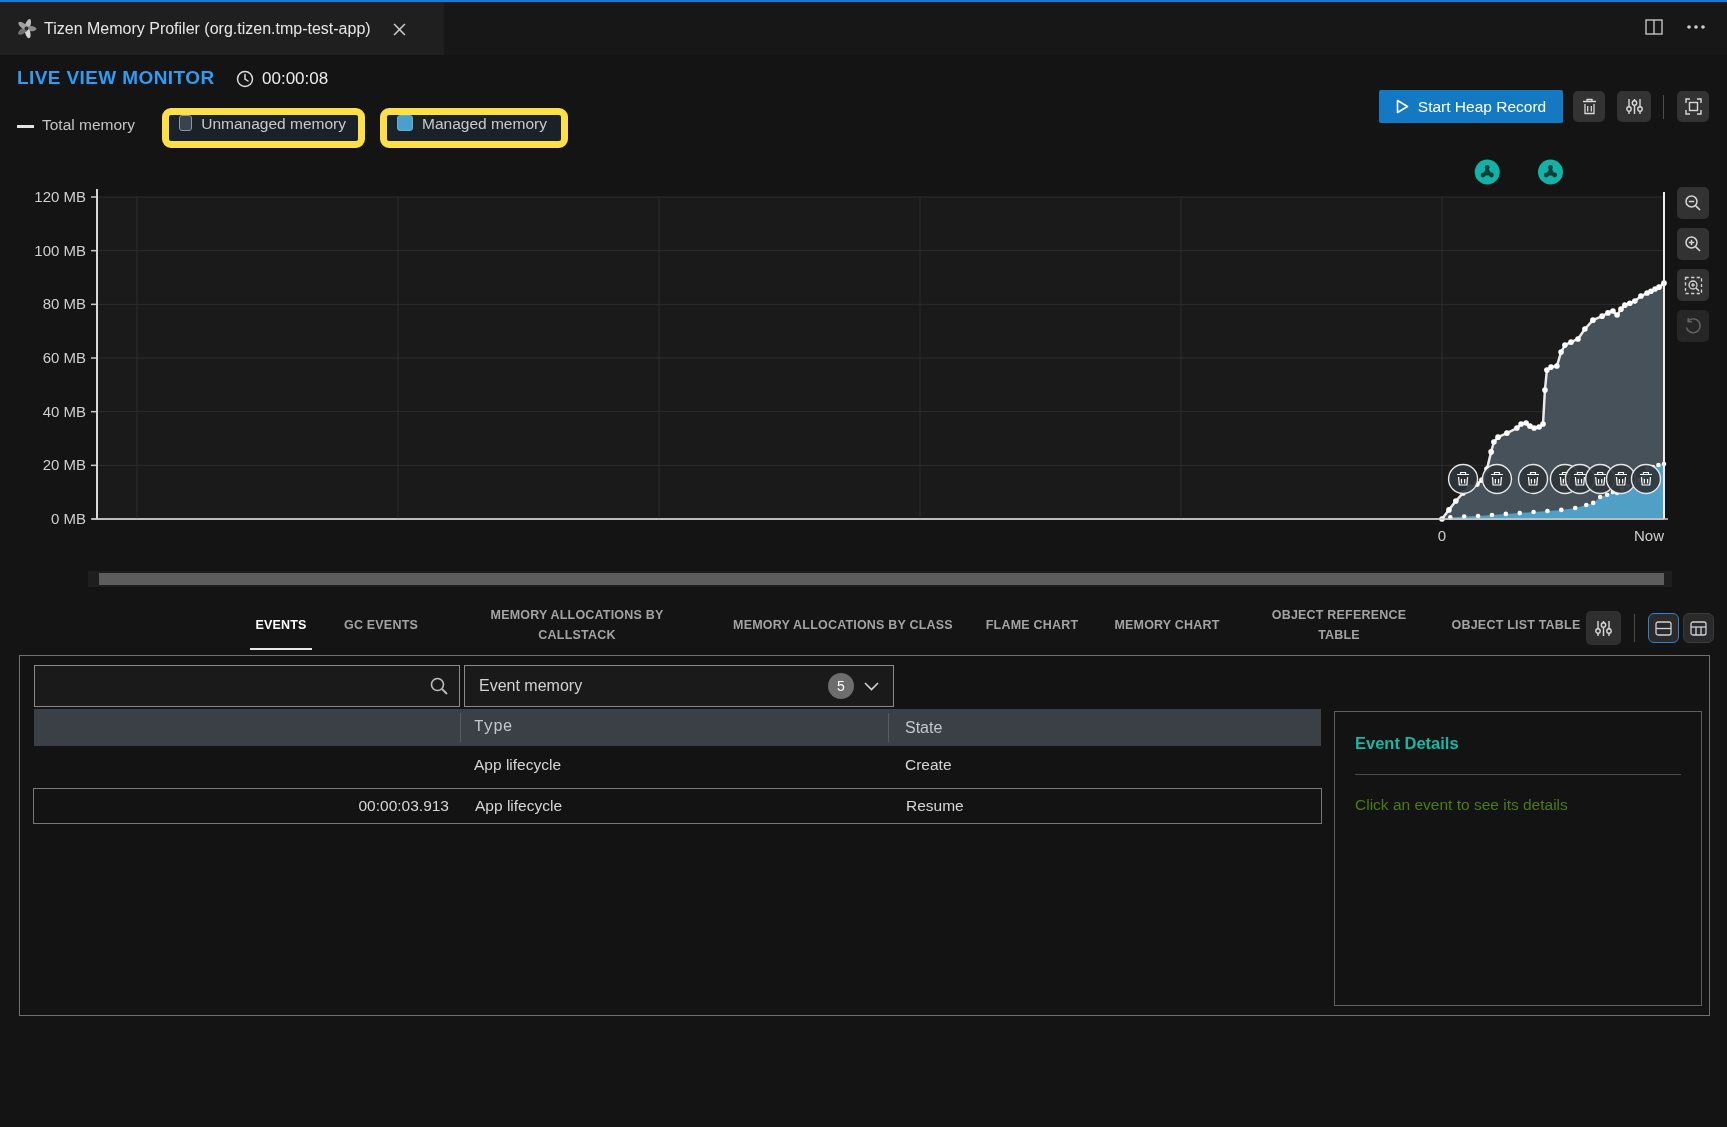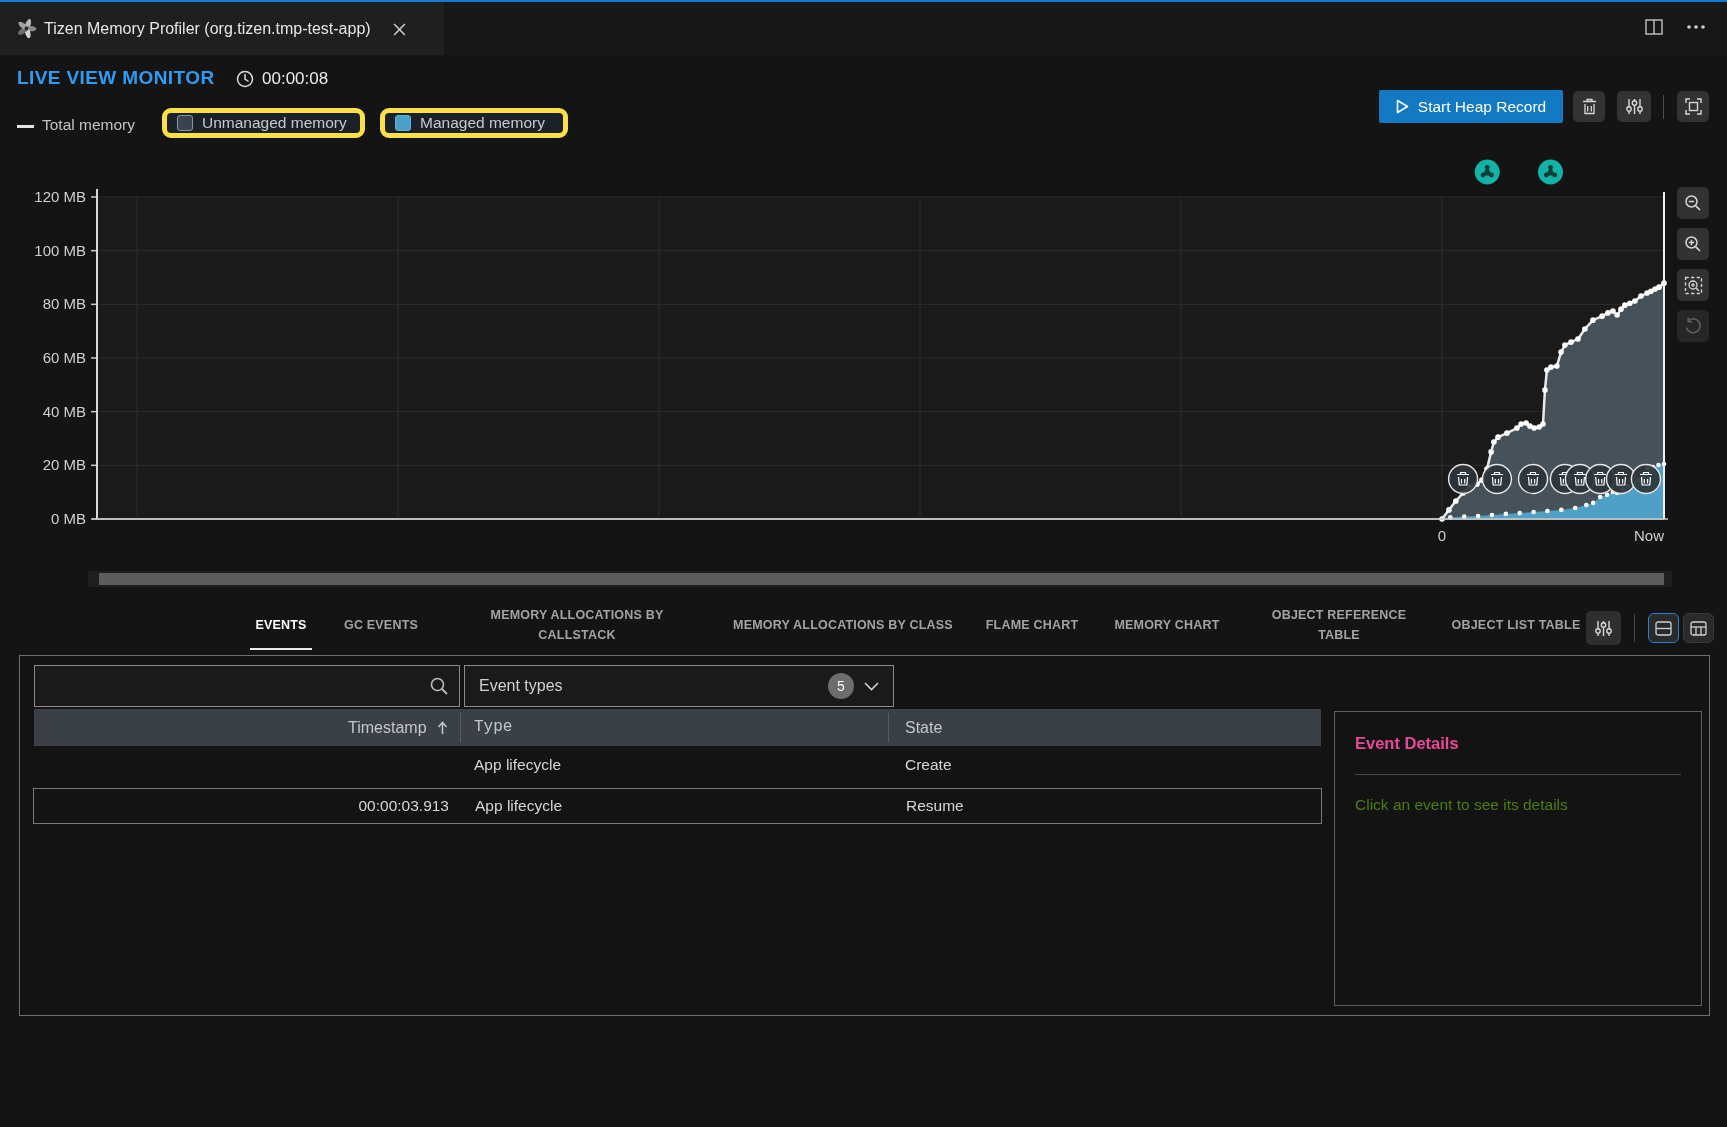--- a/index.html
+++ b/index.html
@@ -18,22 +18,22 @@
     display:flex;align-items:center;justify-content:center;cursor:pointer;}
   .chrome-btn{position:absolute;top:14px;width:28px;height:26px;border-radius:4px;display:flex;
     align-items:center;justify-content:center;cursor:pointer;}
 
   
   .lvm-title{position:absolute;left:17px;top:67px;font-size:19px;font-weight:bold;
     letter-spacing:.4px;color:#2f9cf4;}
   .elapsed{position:absolute;left:262px;top:69px;font-size:17px;color:#ededed;}
   .legend-dash{position:absolute;left:17px;top:125px;width:17px;height:3px;background:#e3e3e3;}
   .legend-total{position:absolute;left:42px;top:116px;font-size:15.5px;color:#c4c4c4;}
-  .chip{position:absolute;top:108px;height:30px;border:5px solid #fde047;border-radius:9px;
-    background:#1b2129;display:flex;align-items:center;padding:0 12px 0 10px;cursor:pointer;}
+  .chip{position:absolute;top:108px;height:40px;border:7px solid #fde047;border-radius:9px;
+    background:#1b2129;display:flex;padding:0 12px 0 10px;cursor:pointer;}
   .chip .box{width:16px;height:16px;border-radius:3px;margin-right:9px;}
   .box-unmanaged{background:#39424d;border:1.5px solid #8897a6;}
   .box-managed{background:#4aa0c8;border:1.5px solid #5fb0d6;}
   .chip .lbl{font-size:15.5px;color:#c9c9c9;white-space:nowrap;}
   .btn-primary{position:absolute;left:1379px;top:90px;width:184px;height:33px;background:#1279c2;
     color:#fff;font-size:15.5px;border:none;border-radius:2px;display:flex;align-items:center;
     justify-content:center;gap:9px;cursor:pointer;font-family:inherit;}
   .tool-btn{position:absolute;top:91px;height:31px;background:#333;border:none;border-radius:5px;
     display:flex;align-items:center;justify-content:center;cursor:pointer;}
   .vsep{position:absolute;background:#4d4d4d;width:1px;}
@@ -72,21 +72,21 @@
   .dropdown .dd-label{font-size:16px;color:#d2d2d2;margin-left:14px;flex:1;}
   .badge{width:26px;height:26px;border-radius:13px;background:#6d6d6d;color:#fff;font-size:14px;
     display:flex;align-items:center;justify-content:center;margin-right:10px;}
   .thead{position:absolute;left:14px;top:53px;width:1287px;height:37px;background:#3a4046;}
   .thead .th{position:absolute;top:0;height:37px;line-height:37px;font-size:16px;color:#c3c8cd;cursor:pointer;}
   .th-divider{position:absolute;top:4px;bottom:4px;width:1px;background:#565c62;}
   .trow{position:absolute;left:13px;width:1289px;height:36px;cursor:pointer;}
   .trow.outlined{border:1px solid #777;}
   .trow .td{position:absolute;top:0;height:100%;display:flex;align-items:center;font-size:15.5px;color:#d6d6d6;}
   .details-panel{position:absolute;left:1314px;top:55px;width:368px;height:295px;border:1px solid #5e5e5e;}
-  .details-title{position:absolute;left:20px;top:22px;font-size:16.5px;font-weight:bold;color:#ec4899;}
+  .details-title{position:absolute;left:20px;top:22px;font-size:16.5px;font-weight:bold;color:#14b8a6;}
   .details-hr{position:absolute;left:20px;right:20px;top:62px;height:1px;background:#4a4a4a;}
   .details-empty{position:absolute;left:20px;top:84px;font-size:15.5px;color:#4d7c0f;}
 </style>
 </head>
 <body>
 
 <div class="app">
 
   <div class="tabbar">
     <div class="editor-tab">
@@ -429,36 +429,30 @@
     <div class="search-box">
       <input type="text" value="" style="">
       <span style="margin-right:10px;display:flex;">
         <svg width="20" height="20" viewBox="0 0 20 20">
             <circle cx="8.5" cy="8.5" r="6" fill="none" stroke="#bdbdbd" stroke-width="1.6"></circle>
             <line x1="13" y1="13" x2="18" y2="18" stroke="#bdbdbd" stroke-width="1.8"></line>
           </svg>
       </span>
     </div>
     <div class="dropdown">
-      <span class="dd-label">Event types</span>
+      <span class="dd-label">Event memory</span>
       <span class="badge">5</span>
       <span style="margin-right:14px;display:flex;">
         <svg width="15" height="9" viewBox="0 0 15 9">
             <path d="M1,1 L7.5,7.5 L14,1" fill="none" stroke="#cfcfcf" stroke-width="1.6"></path>
           </svg>
       </span>
     </div>
 
     <div class="thead">
-      <div class="th" style="left:0;width:414px;text-align:right;">
-        <span>Timestamp</span>
-        <svg width="11" height="14" viewBox="0 0 11 14" style="vertical-align:-2px;margin-left:6px;">
-            <path d="M5.5,13 V2 M1.5,6 L5.5,1.5 L9.5,6" fill="none" stroke="#c3c8cd" stroke-width="1.5"></path>
-          </svg>
-      </div>
       <div class="th-divider" style="left:426px;"></div>
       <div class="th" style="left:440px;font-family:Liberation Mono, monospace;">Type</div>
       <div class="th-divider" style="left:854px;"></div>
       <div class="th" style="left:871px;">State</div>
     </div>
 
     <div id="rows">
         <div class="trow" style="top: 91px;">
           <div class="td" style="left:441px;width:410px;">App lifecycle</div>
           <div class="td" style="left:872px;width:400px;">Create</div>

